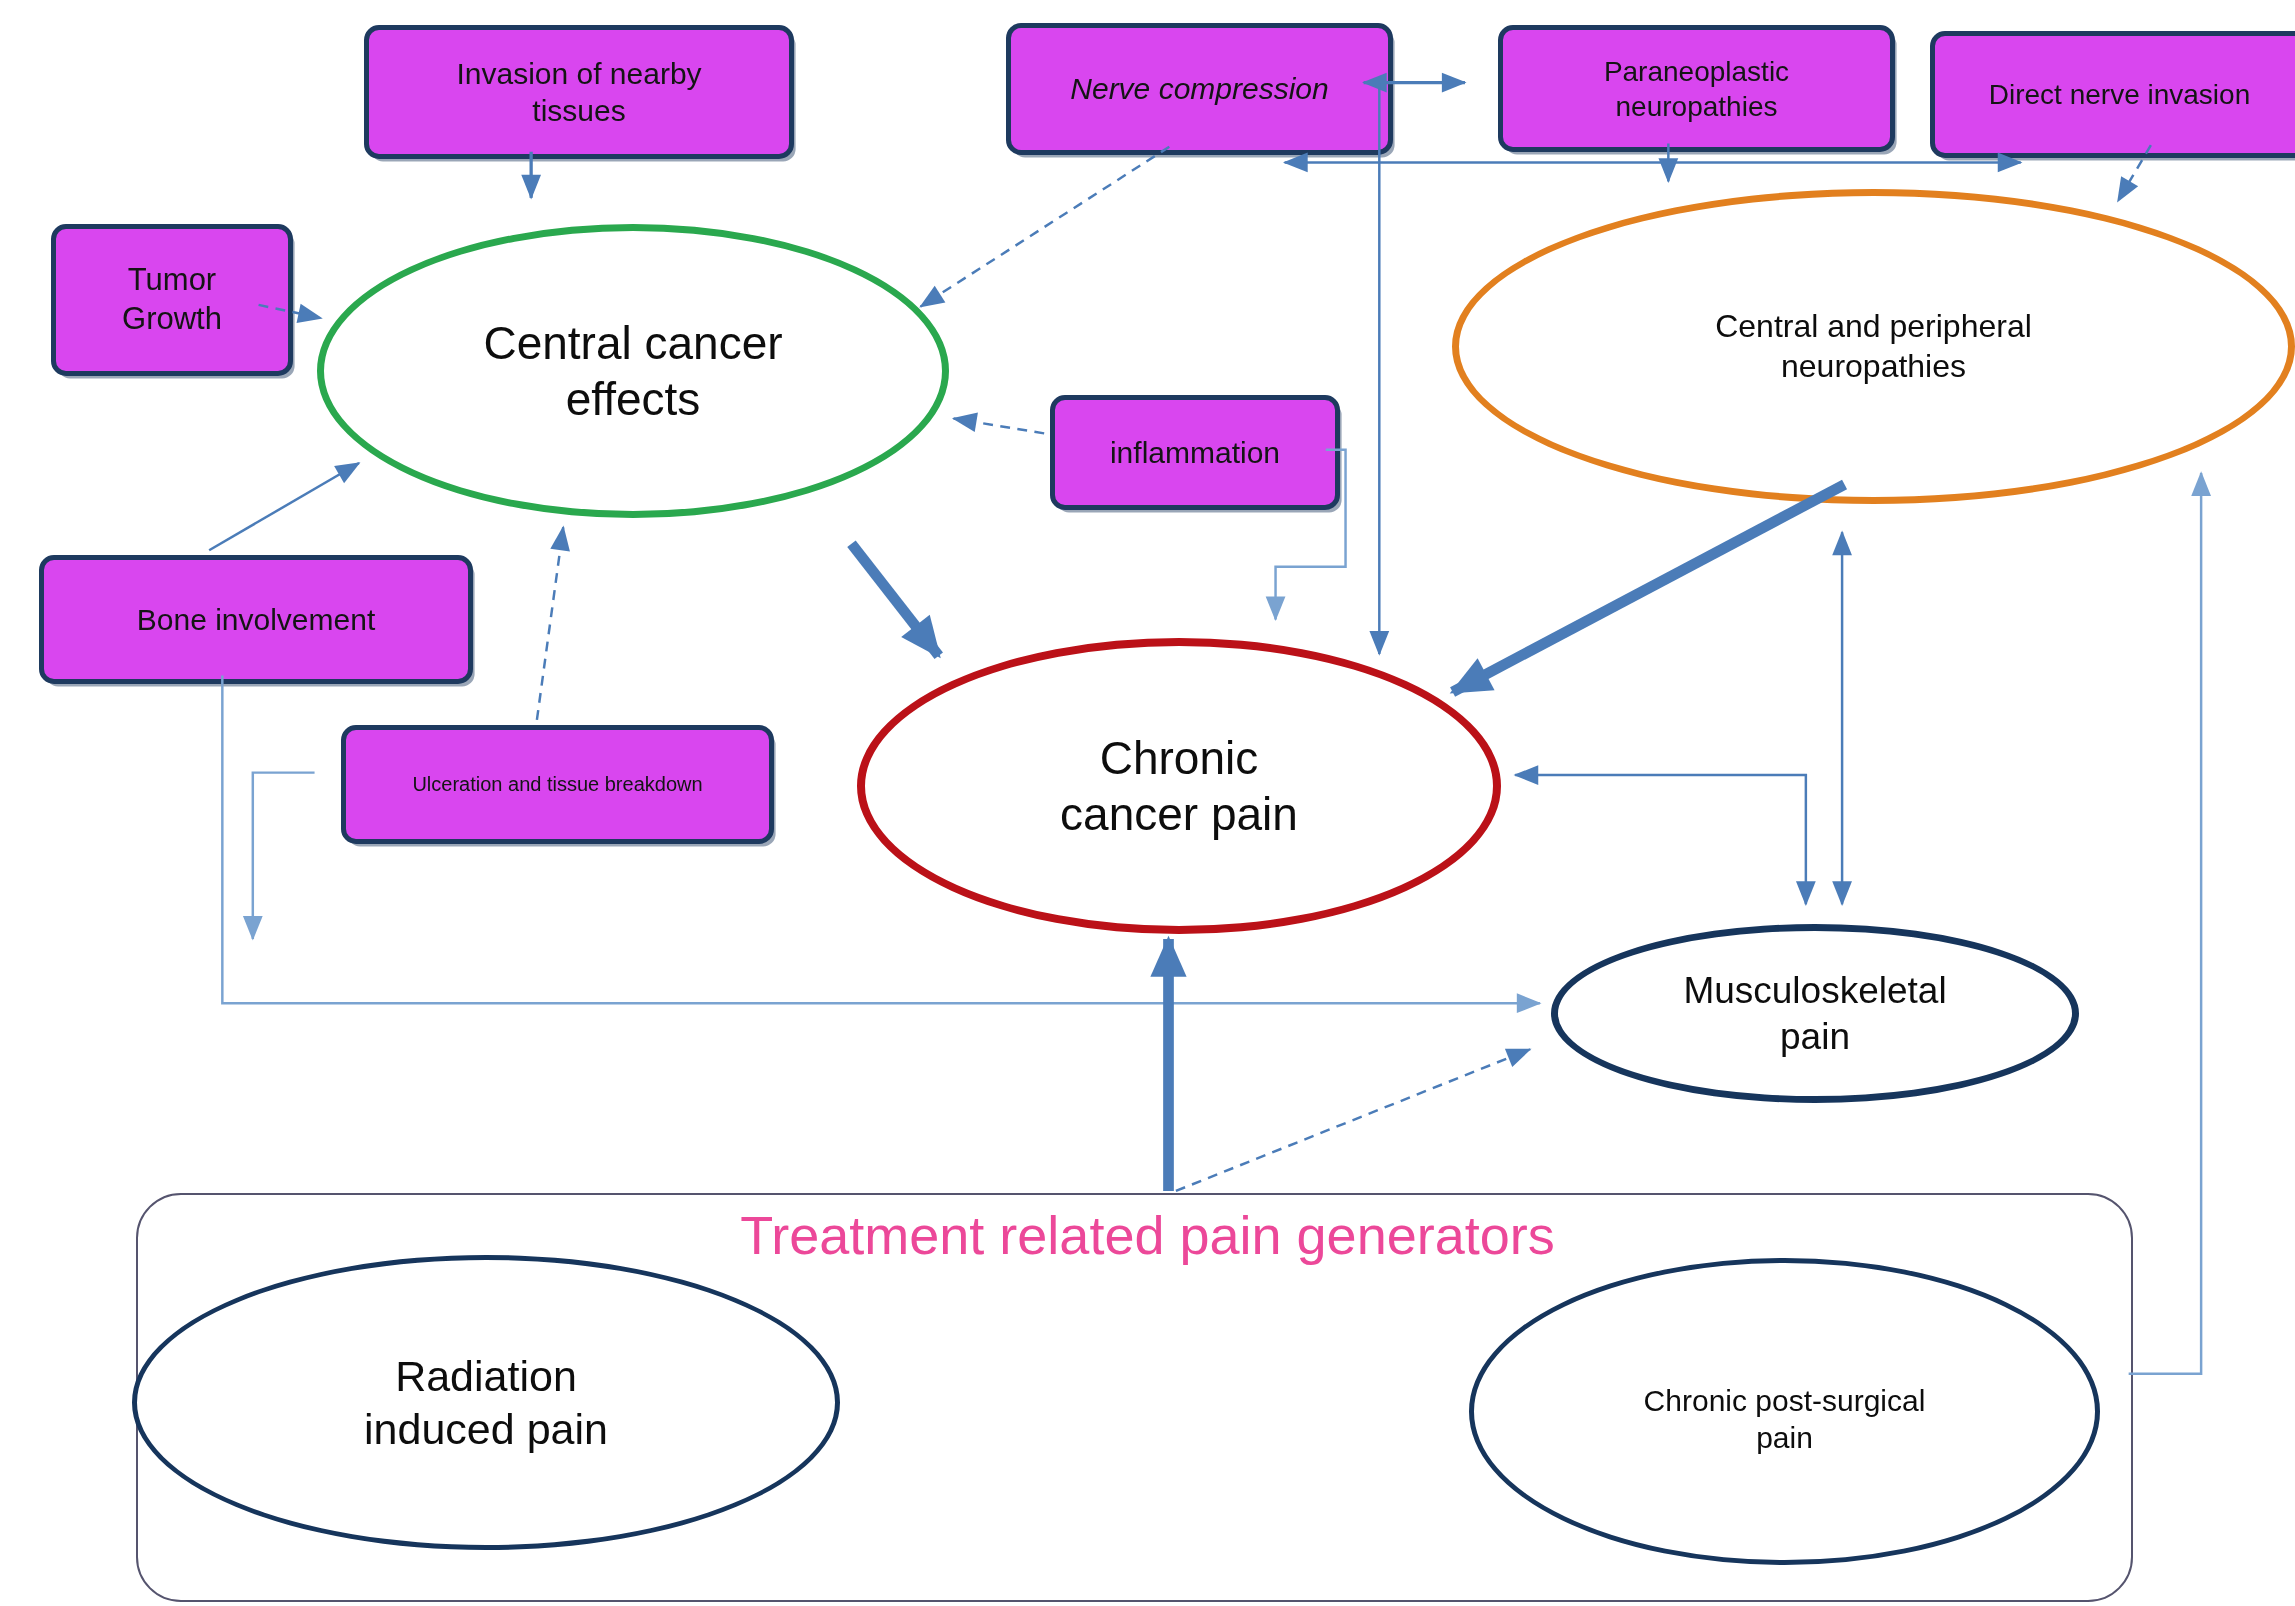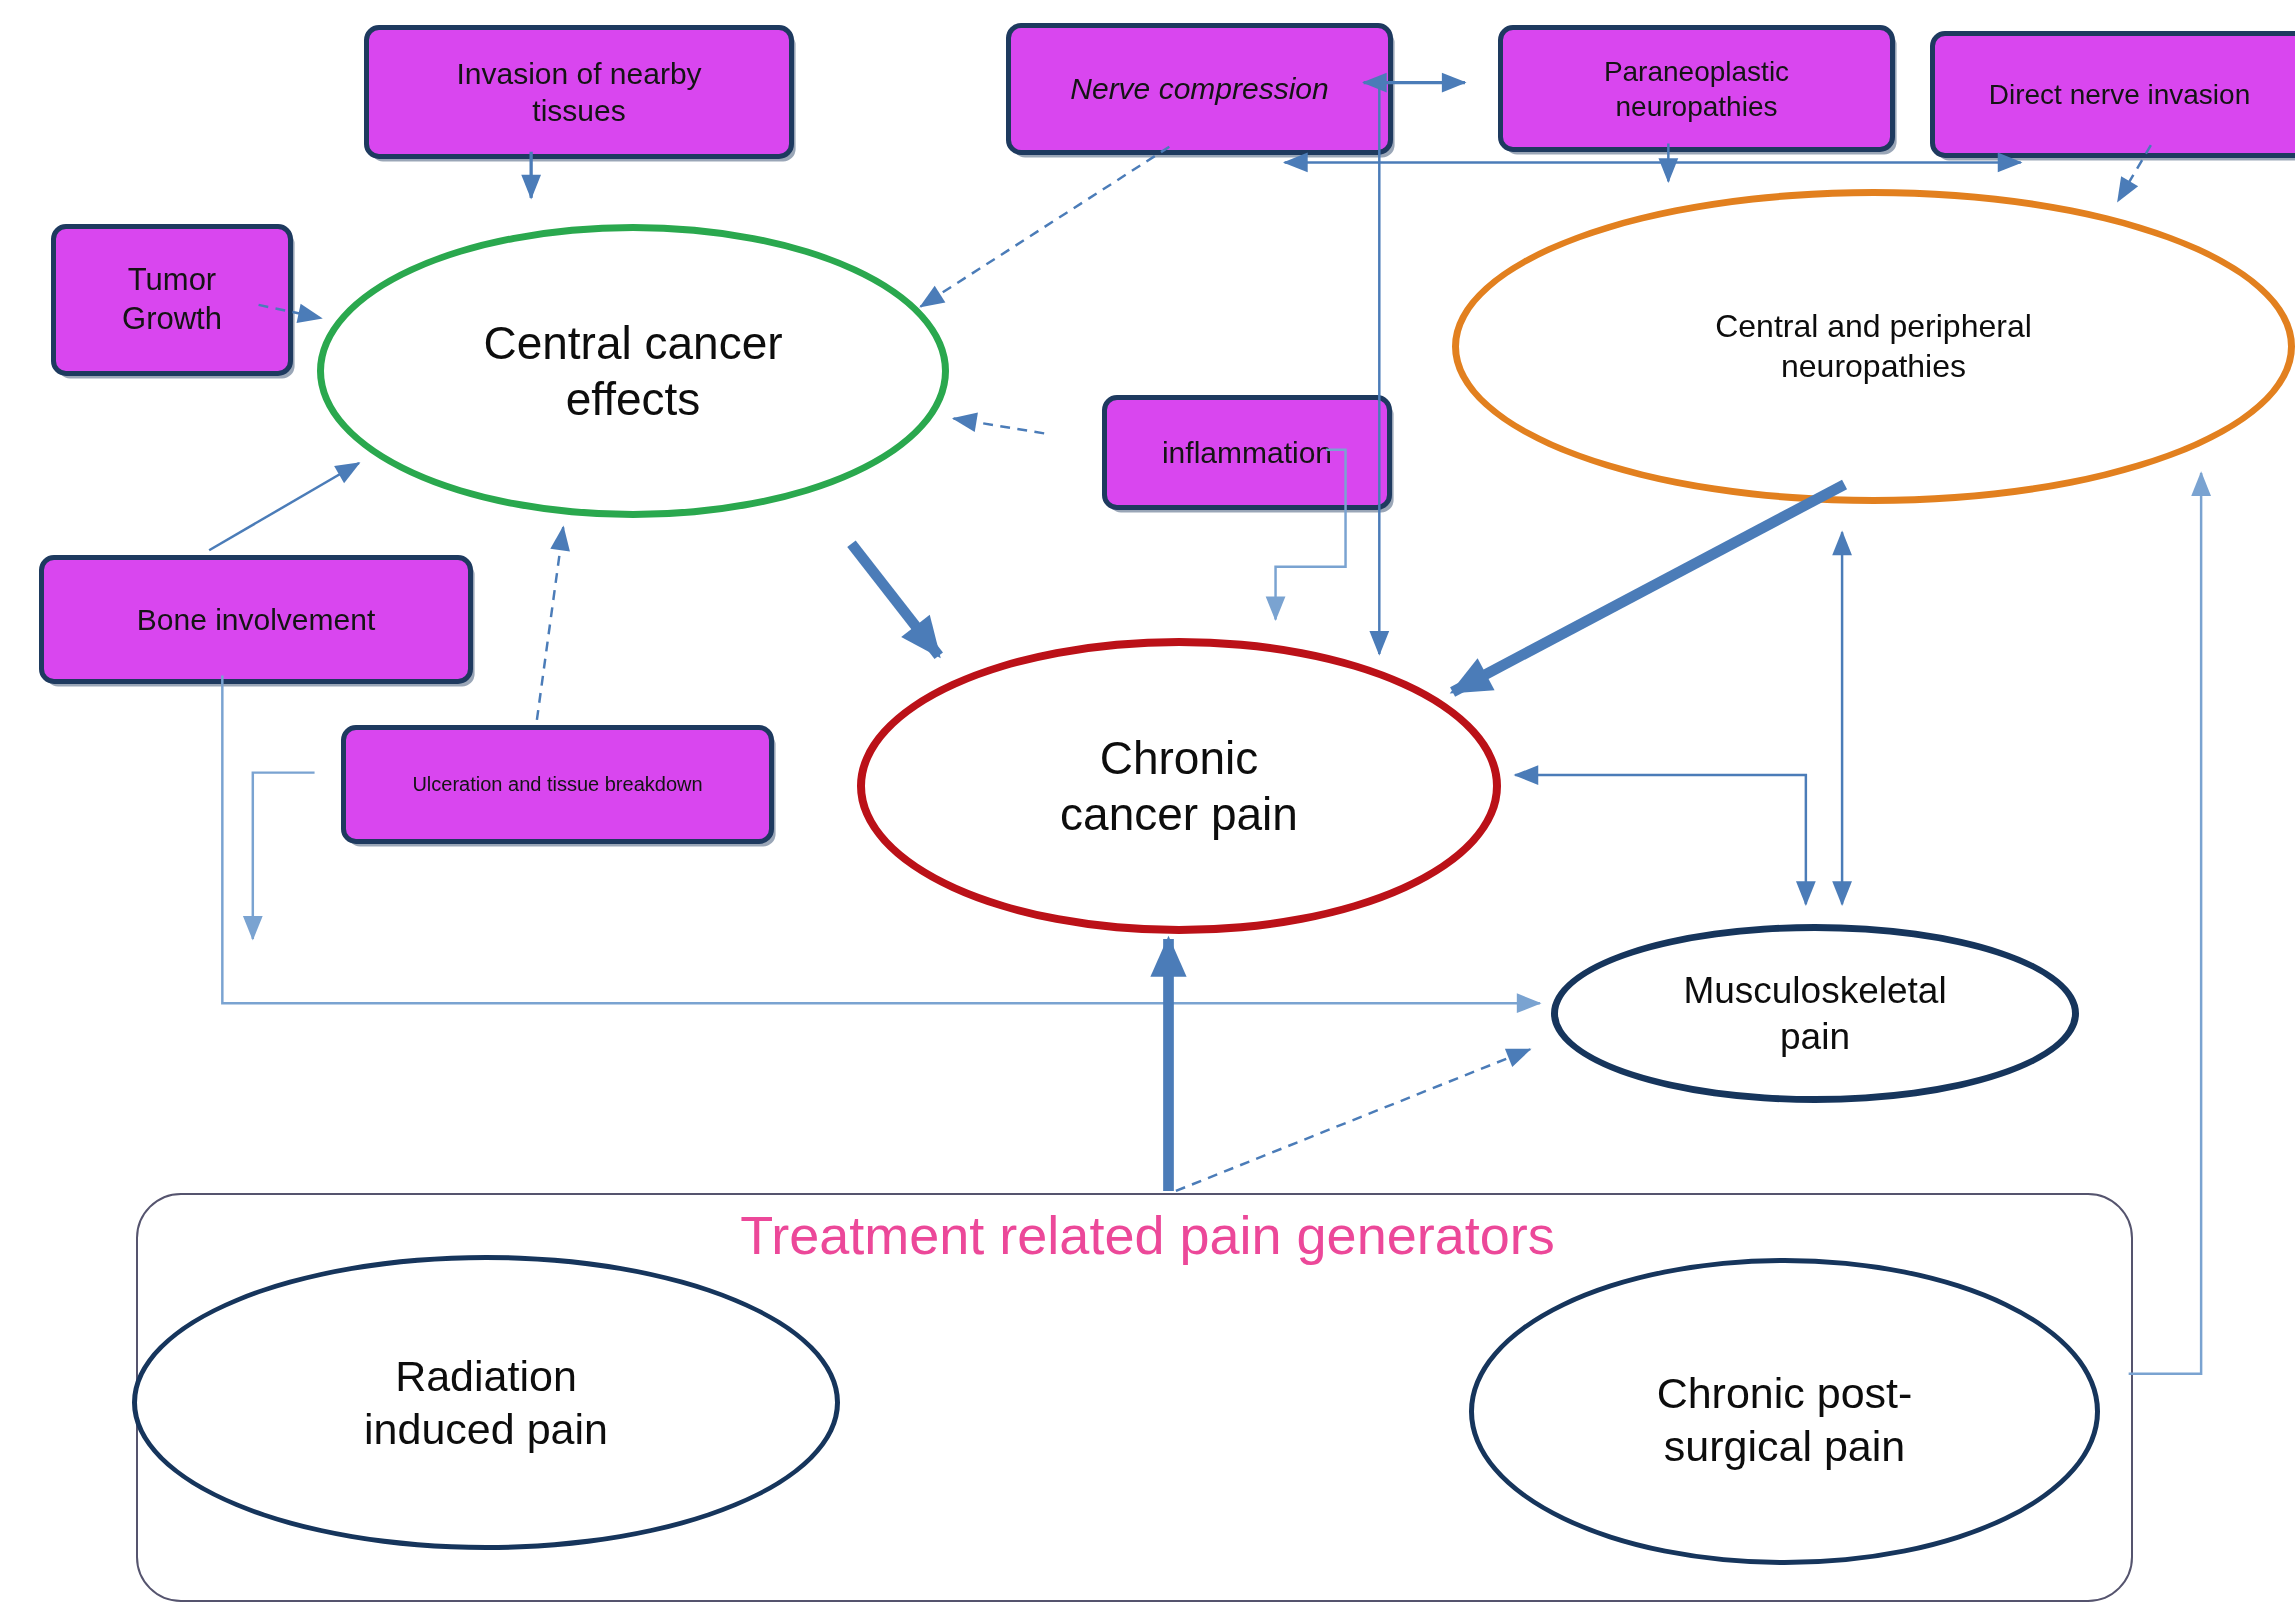--- a/index.html
+++ b/index.html
@@ -54,21 +54,21 @@
   </div>
 
   <div class="box" style="left:1472px;top:25px;width:387px;height:117px;">
     <span class="lbl" style="max-width:247px;font-size:28px;">Paraneoplastic neuropathies</span>
   </div>
 
   <div class="box" style="left:1904px;top:31px;width:369px;height:117px;">
     <span class="lbl" style="font-size:28px;">Direct nerve invasion</span>
   </div>
 
-  <div class="box" style="left:1076px;top:395px;width:280px;height:105px;">
+  <div class="box" style="left:1024px;top:395px;width:280px;height:105px;">
     <span class="lbl">inflammation</span>
   </div>
 
   <div class="box" style="left:13px;top:555px;width:424px;height:119px;">
     <span class="lbl">Bone involvement</span>
   </div>
 
   <div class="box" style="left:315px;top:725px;width:423px;height:109px;">
     <span class="lbl" style="max-width:305px;font-size:20px;">Ulceration and tissue breakdown</span>
   </div>
@@ -87,21 +87,21 @@
 
   <div class="ellipse" style="left:1551px;top:924px;width:514px;height:165px;border:7.4px solid var(--darknavy);">
     <span class="lbl" style="max-width:313px;font-size:37px;">Musculoskeletal pain</span>
   </div>
 
   <div class="ellipse" style="left:132px;top:1255px;width:698px;height:285px;border:5.8px solid var(--darknavy);">
     <span class="lbl" style="max-width:329px;font-size:43px;">Radiation induced pain</span>
   </div>
 
   <div class="ellipse" style="left:1469px;top:1258px;width:621px;height:297px;border:5.8px solid var(--darknavy);">
-    <span class="lbl" style="max-width:338px;font-size:43px;margin-top:16px;">Chronic post-surgical pain</span>
+    <span class="lbl" style="max-width:338px;font-size:30px;margin-top:16px;">Chronic post-surgical pain</span>
   </div>
 
   <svg class="wires" width="2295" height="1607" viewBox="0 0 2787 1951">
     <defs>
       <marker id="ah" markerUnits="userSpaceOnUse" markerWidth="34" markerHeight="28" refX="30" refY="14" orient="auto-start-reverse">
         <path class="mk-steel" d="M2,2 L32,14 L2,26 Z"></path>
       </marker>
       <marker id="ahL" markerUnits="userSpaceOnUse" markerWidth="34" markerHeight="28" refX="30" refY="14" orient="auto-start-reverse">
         <path class="mk-light" d="M2,2 L32,14 L2,26 Z"></path>
       </marker>

